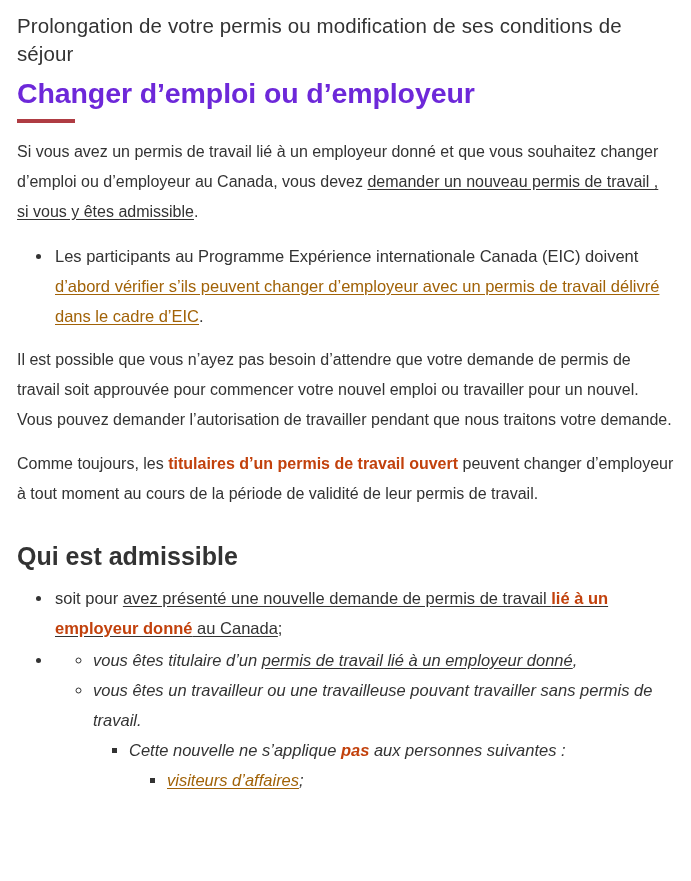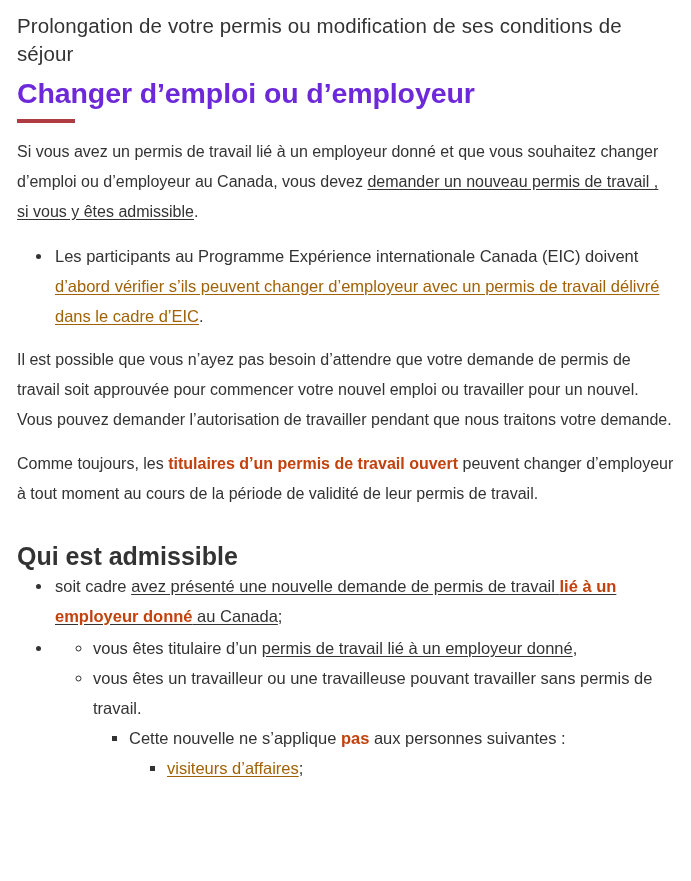--- a/index.html
+++ b/index.html
@@ -71,20 +71,21 @@
     padding-left: 2px;
   }
   ul.level2 {
     margin: 0;
     padding-left: 38px;
     list-style-type: circle;
   }
   ul.level2 > li {
     font-size: 16.5px;
     line-height: 30px;
+    font-style: italic;
   }
   ul.level3 {
     margin: 0;
     padding-left: 36px;
     list-style-type: square;
   }
   ul.level3 > li {
     font-size: 16.5px;
     line-height: 30px;
   }
@@ -94,21 +95,21 @@
     list-style-type: square;
   }
   ul.level4 > li {
     font-size: 16.5px;
     line-height: 30px;
   }
   h2.section-title {
     font-size: 25px;
     line-height: 30px;
     font-weight: bold;
-    margin: 32px 0 0 0;
+    margin: 32px 0 12px 0;
     color: #333;
   }
 </style>
 </head>
 <body>
 
 <div class="page">
 
   <div class="breadcrumb-title">Prolongation de votre permis ou modification de ses conditions de séjour</div>
 
@@ -129,21 +130,21 @@
 
   <p class="body-text">
     <span>Comme toujours, les </span><strong>titulaires d’un permis de travail ouvert</strong><span> peuvent changer d’employeur à tout moment au cours de la période de validité de leur permis de travail.</span>
   </p>
 
   <h2 class="section-title">Qui est admissible</h2>
 
 
   <ul class="level1">
     <li>
-      <span>soit cadre </span><a href="#" class="dark-link"><span>avez présenté une nouvelle demande de permis de travail </span><strong>lié à un employeur donné</strong><span> au Canada</span></a><span>;</span>
+      <span>soit pour </span><a href="#" class="dark-link"><span>avez présenté une nouvelle demande de permis de travail </span><strong>lié à un employeur donné</strong><span> au Canada</span></a><span>;</span>
     </li>
     <li>
       <ul class="level2">
         <li>
           <span>vous êtes titulaire d’un </span><a href="#" class="dark-link">permis de travail lié à un employeur donné</a><span>,</span>
         </li>
         <li>
           <span>vous êtes un travailleur ou une travailleuse pouvant travailler sans permis de travail.</span>
           <ul class="level3">
             <li>

